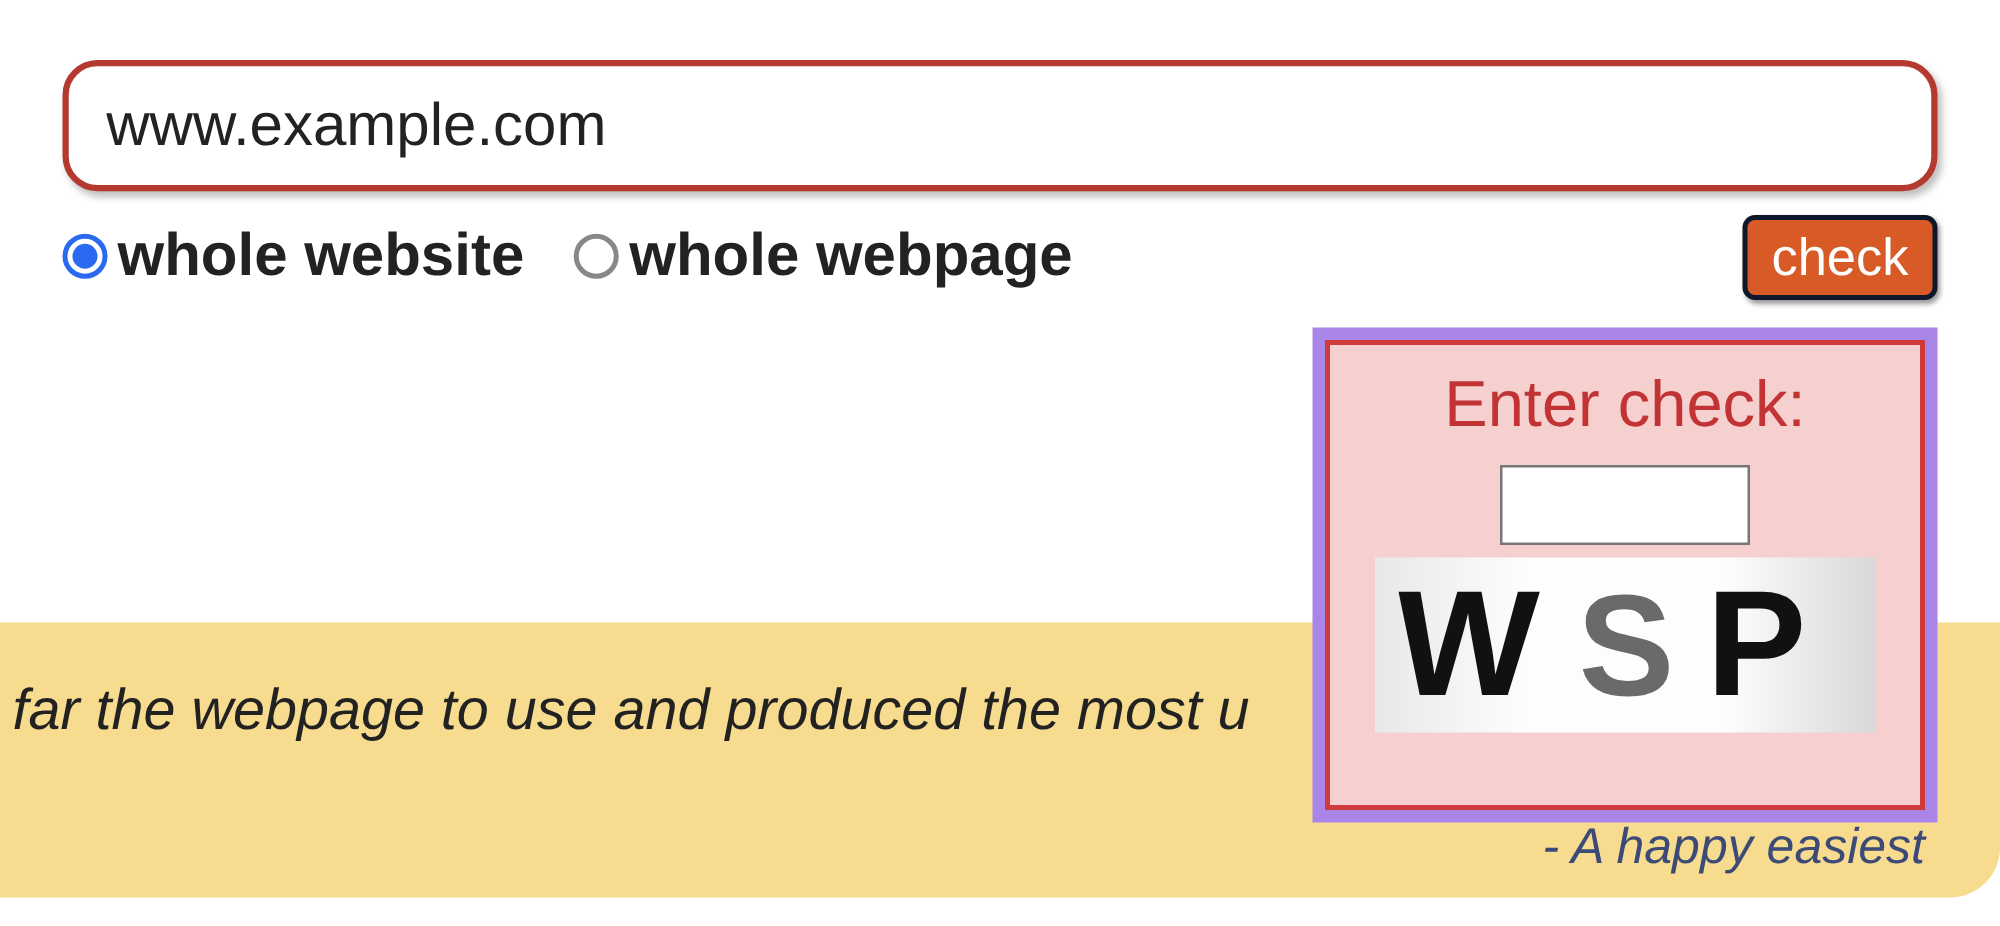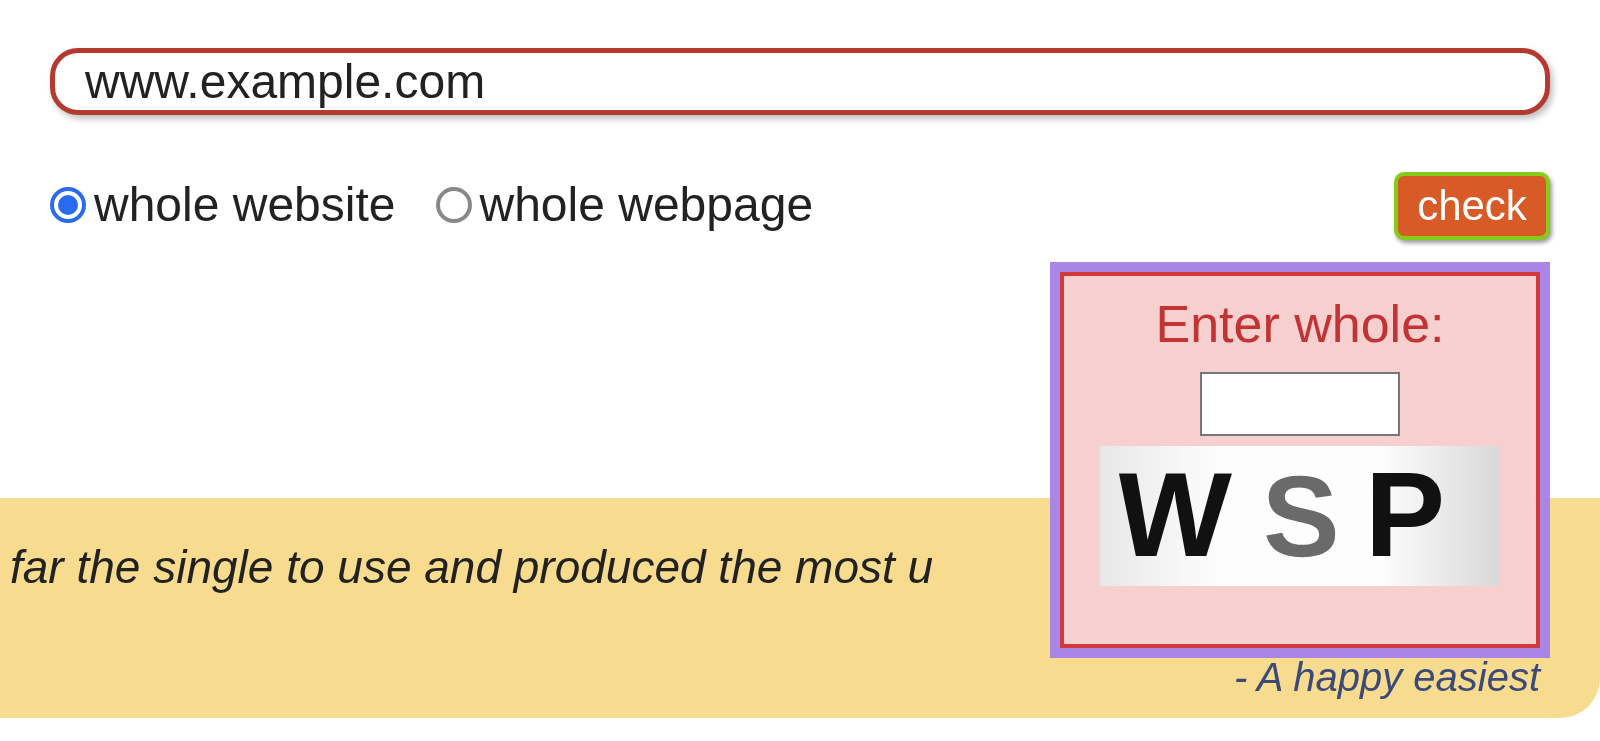--- a/index.html
+++ b/index.html
@@ -16,21 +16,21 @@
   .page {
     position: relative;
     width: 1600px;
     height: 741px;
   }
   .url-input {
     position: absolute;
     left: 50px;
     top: 48px;
     width: 1500px;
-    height: 67px;
+    height: 105px;
     border: 5px solid #b43a2f;
     border-radius: 28px;
     background: #fff;
     font-size: 48px;
     padding: 15px 30px;
     color: #222;
     box-shadow: 3px 4px 6px rgba(0,0,0,0.25);
     outline: none;
   }
   .options-row {
@@ -72,29 +72,30 @@
   .radio-dot {
     width: 20px;
     height: 20px;
     background: #2a6af0;
     border-radius: 50%;
   }
   .radio-label {
     font-size: 48px;
     color: #222;
     line-height: 1;
+    font-weight: bold;
   }
   .check-button {
     position: absolute;
     right: 50px;
     top: 172px;
     width: 156px;
     height: 68px;
     background: #d85a26;
-    border: 4px solid #84cc16;
+    border: 4px solid #0f172a;
     border-radius: 10px;
     color: #fff;
     font-size: 42px;
     cursor: pointer;
     box-shadow: 2px 3px 4px rgba(0,0,0,0.4);
     display: flex;
     align-items: center;
     justify-content: center;
     line-height: 1;
   }
@@ -193,27 +194,27 @@
         <span class="radio-label">whole webpage</span>
       </label>
     </div>
   </div>
 
   <button class="check-button">
     <span>check</span>
   </button>
 
   <div class="testimonial-band">
-    <div class="testimonial-text">far the single to use and produced the most u</div>
+    <div class="testimonial-text">far the webpage to use and produced the most u</div>
     <div class="testimonial-attribution">- A happy easiest</div>
   </div>
 
   <div class="captcha-panel">
     <div class="captcha-inner">
-      <div class="captcha-title">Enter whole:</div>
+      <div class="captcha-title">Enter check:</div>
       <input type="text" class="captcha-input" value="" style="">
       <div class="captcha-image">
         <svg class="captcha-svg" viewBox="0 0 380 130">
           <text x="10" y="105" font-family="Arial Black, Arial, sans-serif" font-size="120" font-weight="900" fill="#111" transform="skewX(-3)">W</text>
           <text x="150" y="105" font-family="Arial Black, Arial, sans-serif" font-size="115" font-weight="900" fill="#6a6a6a" transform="skewX(2)">S</text>
           <text x="255" y="105" font-family="Arial Black, Arial, sans-serif" font-size="120" font-weight="900" fill="#111">P</text>
         </svg>
       </div>
     </div>
   </div>

